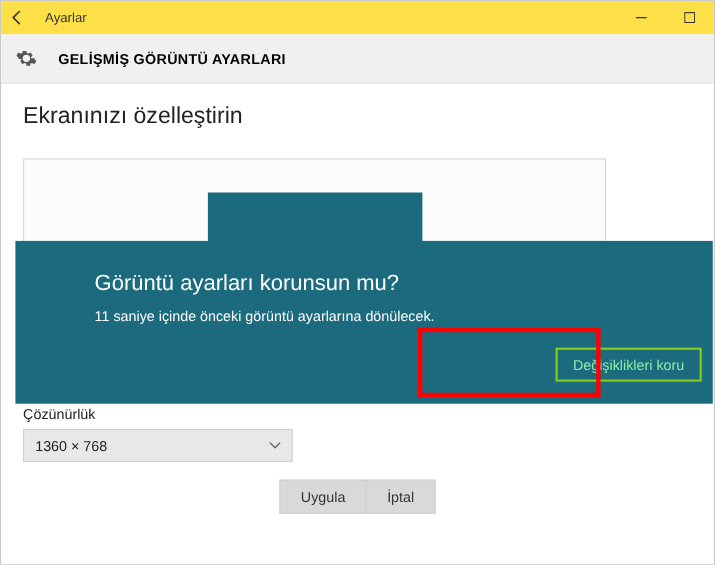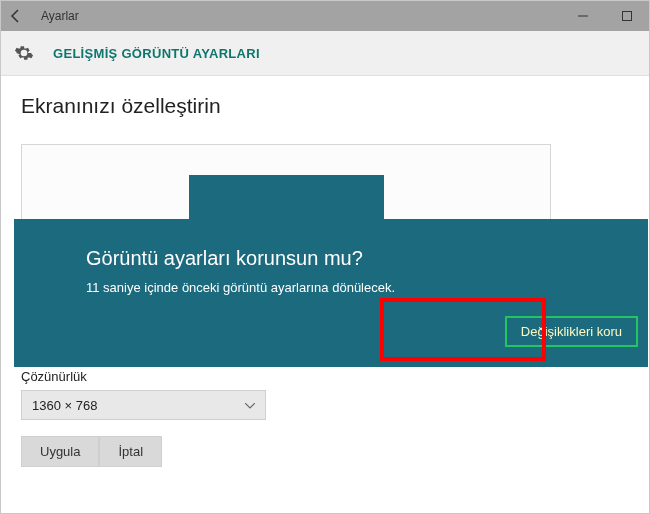--- a/index.html
+++ b/index.html
@@ -1,46 +1,46 @@
 <!DOCTYPE html>
 <html><head>
 <meta charset="utf-8">
 <style>
   * { box-sizing: border-box; margin: 0; padding: 0; font-family: "Segoe UI", Tahoma, sans-serif; }
   html, body { width: 650px; height: 514px; overflow: hidden; background: #fff; }
   .window { width: 650px; height: 514px; border: 1px solid #c8c8c8; position: relative; background: #fff; }
   
-  .title-bar { height: 30px; display: flex; align-items: center; background: #a3a3a3; position: relative; }
+  .title-bar { height: 30px; display: flex; align-items: center; background: #fde047; position: relative; }
   .title-bar .back { width: 30px; height: 30px; display: flex; align-items: center; justify-content: center; color: #333; }
   .title-bar .title { font-size: 12px; color: #333; margin-left: 10px; }
   .title-bar .win-controls { position: absolute; right: 0; top: 0; display: flex; }
   .title-bar .win-btn { width: 44px; height: 30px; display: flex; align-items: center; justify-content: center; color: #333; font-size: 11px; }
   
   .header-row { height: 45px; display: flex; align-items: center; background: #f0f0f0; border-bottom: 1px solid #e0e0e0; padding-left: 12px; }
   .header-row .gear { width: 22px; height: 22px; display: flex; align-items: center; justify-content: center; color: #444; }
-  .header-row .header-title { font-size: 13px; font-weight: 600; color: #0f766e; margin-left: 18px; letter-spacing: 0.3px; }
+  .header-row .header-title { font-size: 13px; font-weight: 600; color: #000000; margin-left: 18px; letter-spacing: 0.3px; }
   
   .content { padding: 18px 20px; position: relative; }
   .content-title { font-size: 21px; font-weight: 400; color: #222; margin-bottom: 26px; }
   .monitor-box { width: 530px; height: 200px; border: 1px solid #d6d6d6; background: #fcfcfc; display: flex; align-items: flex-start; justify-content: center; padding-top: 30px; }
   .monitor { width: 195px; height: 140px; background: #1b6a7d; display: flex; align-items: center; justify-content: center; color: #fff; font-size: 56px; font-weight: 300; }
   .link-row { margin-top: 8px; font-size: 13px; color: #555; }
   .link-row span { margin-right: 18px; }
   .res-label { margin-top: 2px; font-size: 13px; color: #222; }
   .res-select { margin-top: 6px; width: 245px; height: 30px; background: #e8e8e8; border: 1px solid #cfcfcf; display: flex; align-items: center; justify-content: space-between; padding: 0 10px; font-size: 13px; color: #222; }
   .res-select .chev { color: #666; font-size: 11px; }
-  .btn-row { margin-top: 16px; display: flex; gap: 0; }
+  .btn-row { margin-top: 16px; display: flex; gap: 0; justify-content: center; }
   .gray-btn { background: #d9d9d9; border: 1px solid #cfcfcf; padding: 7px 18px; font-size: 13px; color: #333; }
   
   .overlay { position: absolute; left: 13px; right: 1px; top: 218px; height: 148px; background: #1b6a7d; color: #fff; }
   .overlay-inner { padding: 28px 0 0 72px; }
   .overlay-title { font-size: 20px; font-weight: 400; margin-bottom: 10px; }
   .overlay-msg { font-size: 13px; }
   .overlay-btns { position: absolute; right: 10px; bottom: 20px; display: flex; gap: 10px; align-items: center; }
-  .overlay-btn { border: 2px solid #22c55e; background: transparent; color: #fef9c3; padding: 6px 14px; font-size: 13px; }
+  .overlay-btn { border: 2px solid #84cc16; background: transparent; color: #86efac; padding: 6px 14px; font-size: 13px; }
   .highlight { position: absolute; border: 4px solid #ff0000; width: 166px; height: 63px; right: 102px; bottom: 6px; pointer-events: none; }
 </style>
 </head>
 <body>
 
 <div class="window">
 
   <div class="title-bar">
     <div class="back">
       <svg width="16" height="16" viewBox="0 0 16 16">

